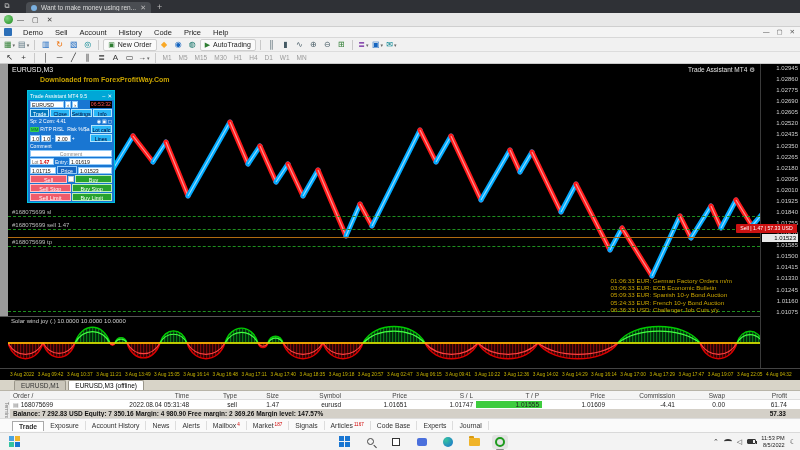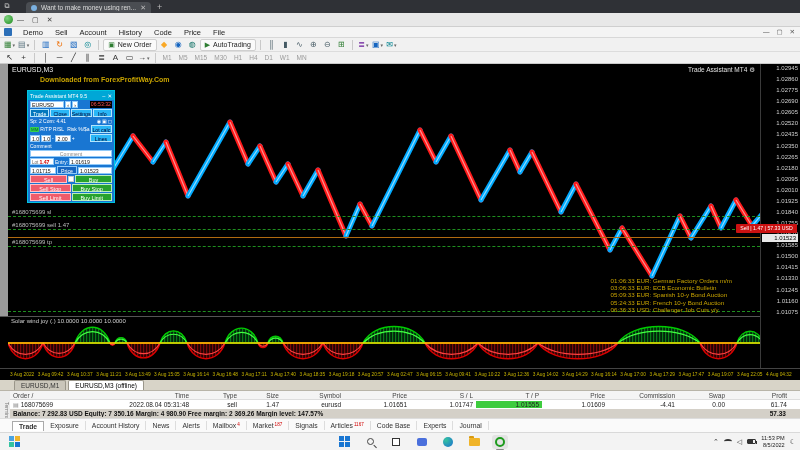--- a/index.html
+++ b/index.html
@@ -161,21 +161,21 @@
 
   <div id="menubar" class="abs">
     <div id="menu-chart-icon"></div>
     <div id="menubar-items" style="display:flex;">
         <div class="menu-item">Demo</div>
         <div class="menu-item">Sell</div>
         <div class="menu-item">Account</div>
         <div class="menu-item">History</div>
         <div class="menu-item">Code</div>
         <div class="menu-item">Price</div>
-        <div class="menu-item">File</div>
+        <div class="menu-item">Help</div>
       </div>
     <div class="mdi" id="mdi-buttons">
         <span>—</span>
         <span>▢</span>
         <span>✕</span>
       </div>
   </div>
 
   <div id="toolbar1" class="abs">
       <div class="tb-icon">

